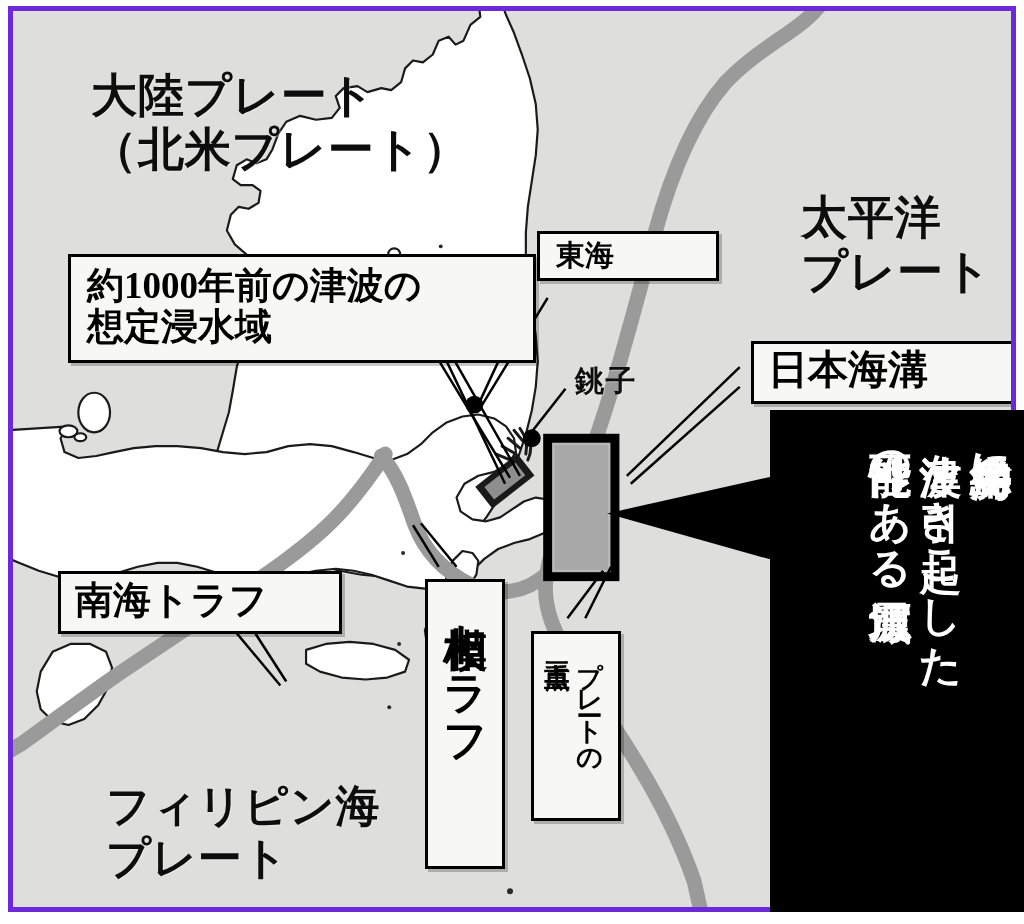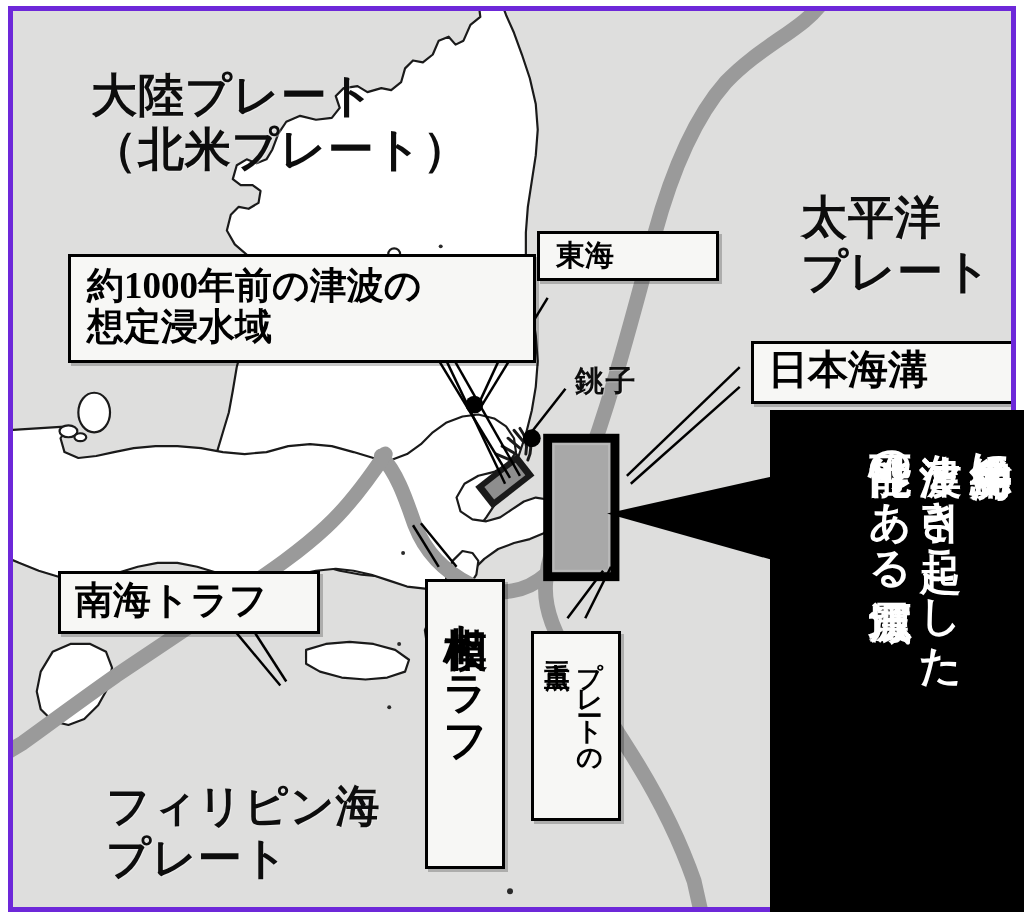--- a/index.html
+++ b/index.html
@@ -85,21 +85,21 @@
     padding: 5px 8px 7px 16px;
   }
 
   #box-japan-trench {
     left: 738px; top: 330px; width: 290px;
     font-size: 40px;
     padding: 4px 12px 8px 14px;
   }
 
   #box-nankai {
-    left: 45px; top: 560px; width: 262px;
+    left: 45px; top: 560px; width: 284px;
     font-size: 38px;
     padding: 5px 10px 9px 14px;
   }
   #box-sagami {
     left: 412px; top: 568px; width: 80px; height: 290px;
     font-size: 44px;
     padding: 10px 6px 10px 6px;
     display: flex;
     align-items: flex-start;
     justify-content: center;

